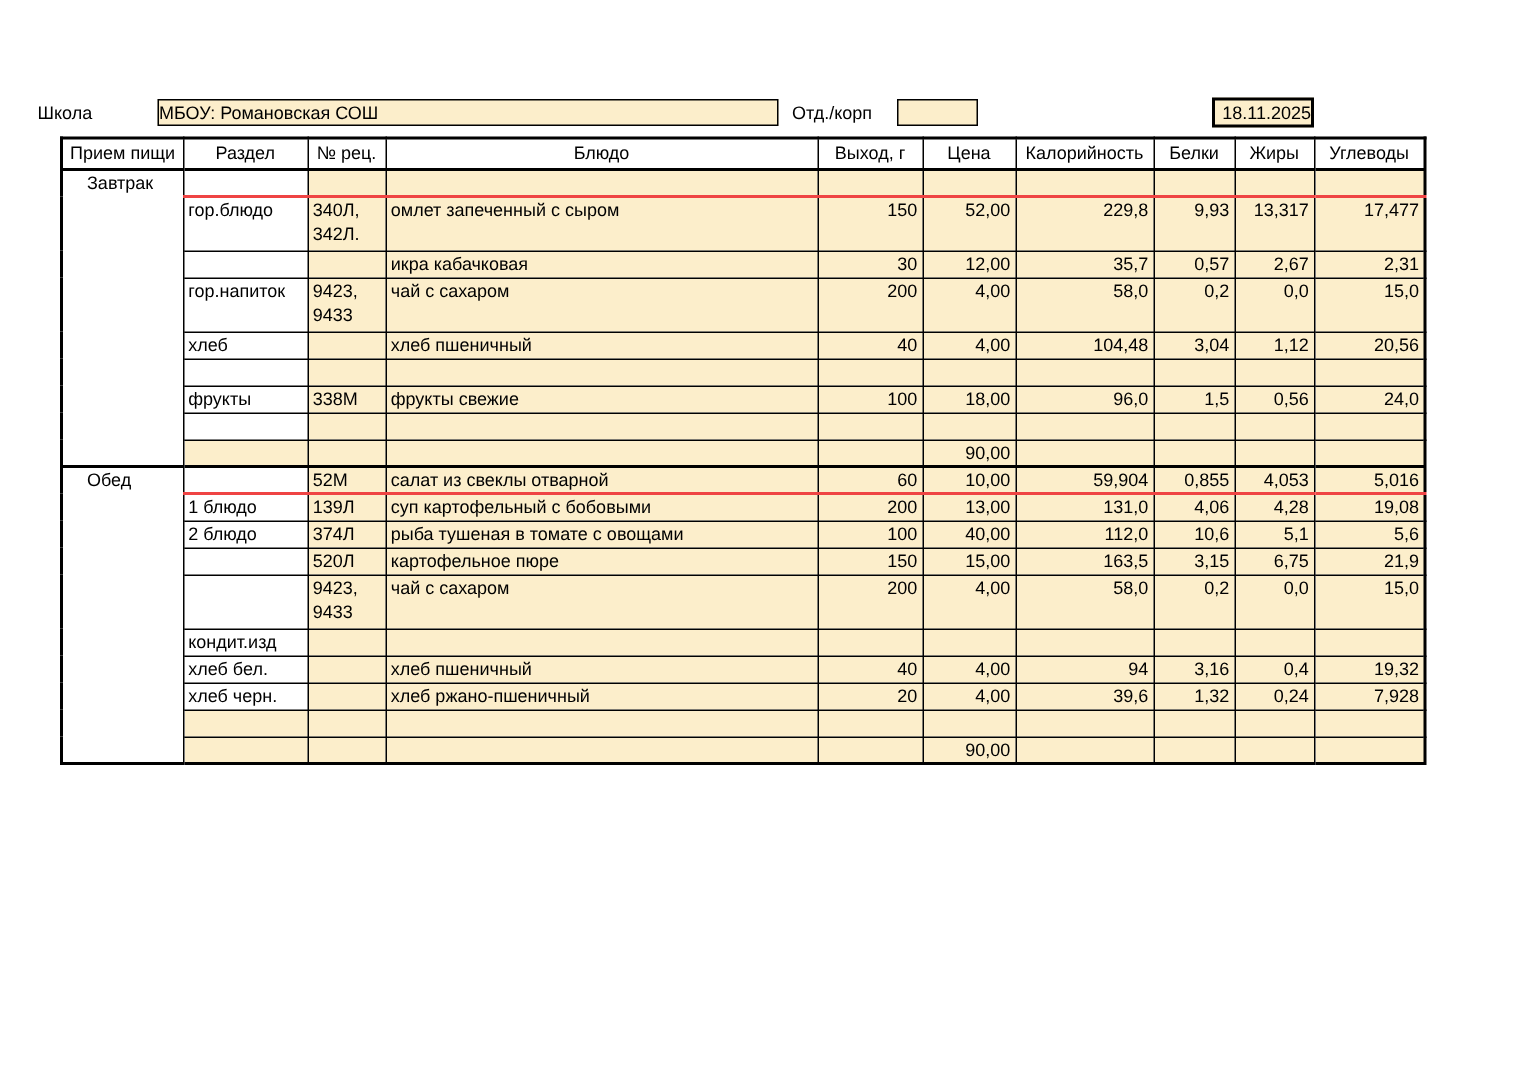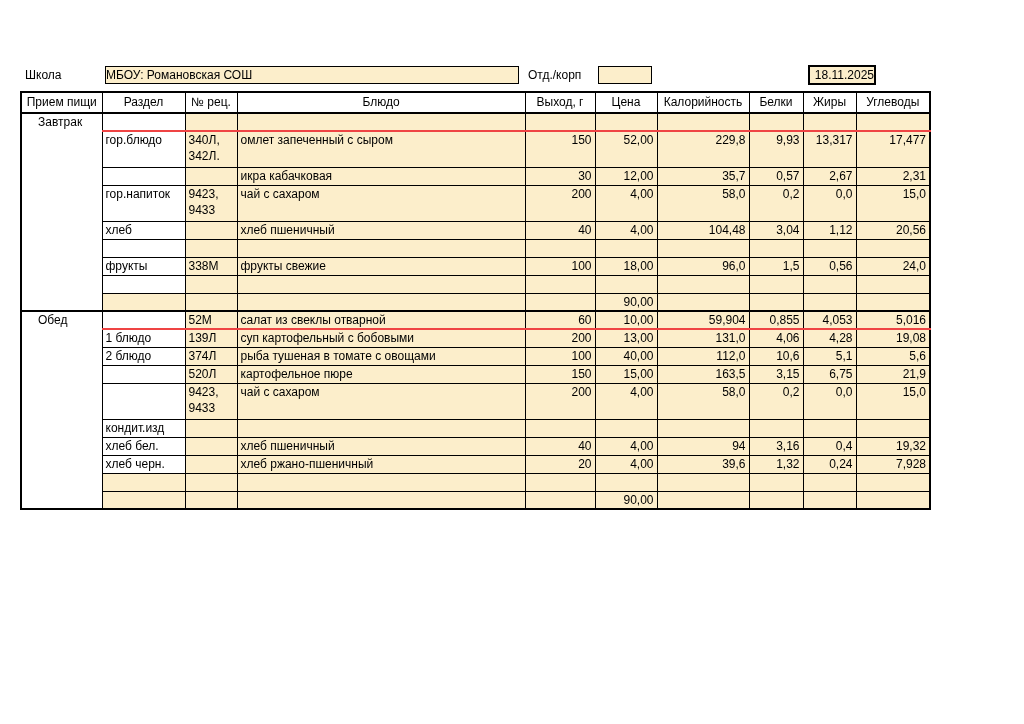--- a/index.html
+++ b/index.html
@@ -22,21 +22,21 @@
     position: absolute; top: 0; height: 16px;
     background: #FCEECB; border: 1px solid #000;
     line-height: 16px; padding: 0 0; overflow: hidden;
   }
   .fld-school { left: 105px; width: 412px; }
   .fld-dept   { left: 598px; width: 52px; }
   .fld-day    { left: 808px; width: 64px; border-width: 2px; top: -1px; text-align: right; }
 
   
   table.menu {
-    position: absolute; top: 91px; left: 20px;
+    position: absolute; top: 91px; left: 40px;
     border-collapse: collapse; table-layout: fixed;
     width: 909px;
     border: 2px solid #000;
     font-size: 12px;
   }
   .menu th, .menu td {
     border: 1px solid #000;
     padding: 0 3px;
     vertical-align: top;
     line-height: 16px;

